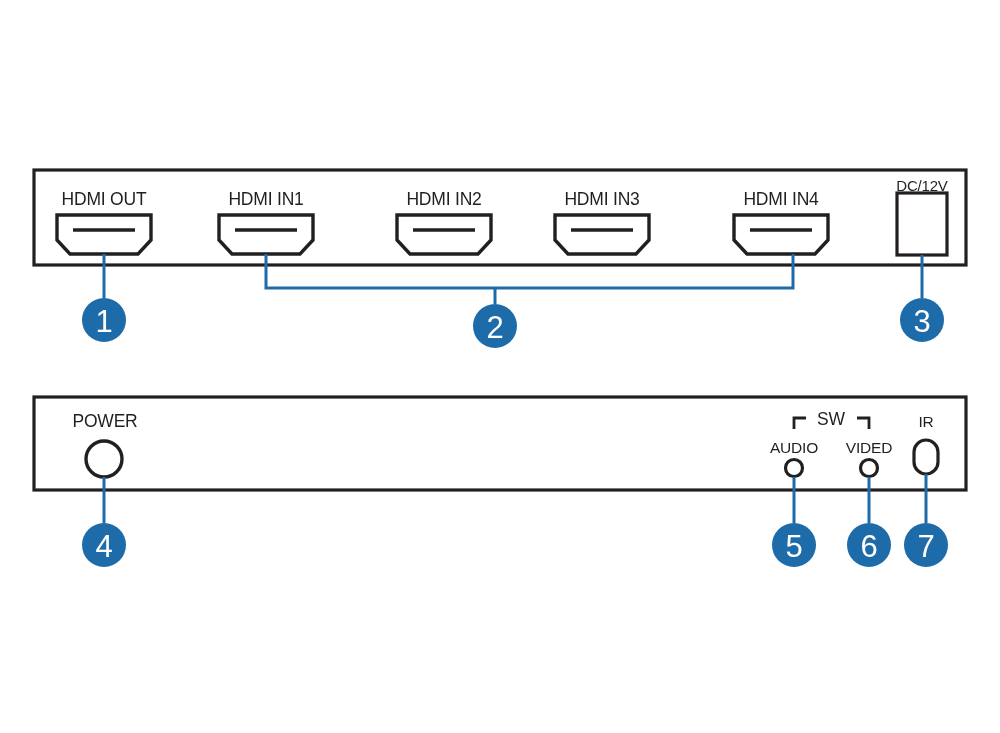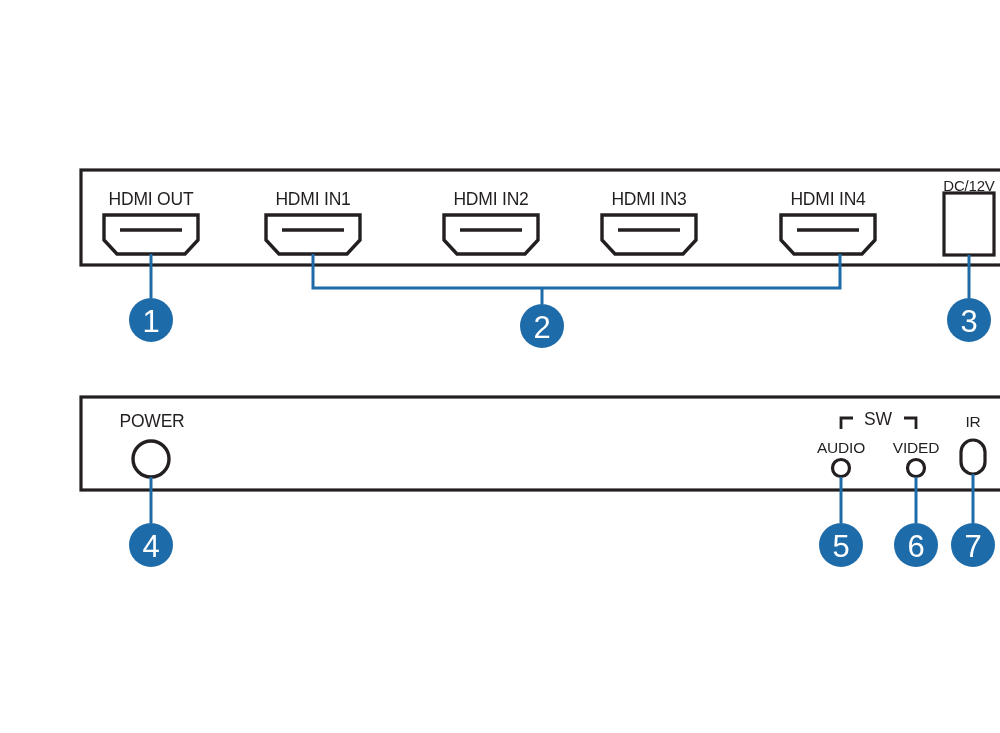--- a/index.html
+++ b/index.html
@@ -10,21 +10,20 @@
   body {
     width: 1000px;
     height: 733px;
     position: relative;
     font-family: "Liberation Sans", sans-serif;
     overflow: hidden;
   }
   #diagram-root {
     position: absolute;
     inset: 0;
-    padding-left: 47px;
   }
   svg#device-diagram {
     display: block;
     width: 1000px;
     height: 733px;
   }
   .panel-body {
     fill: #ffffff;
     stroke: #231f20;
     stroke-width: 3.2;

